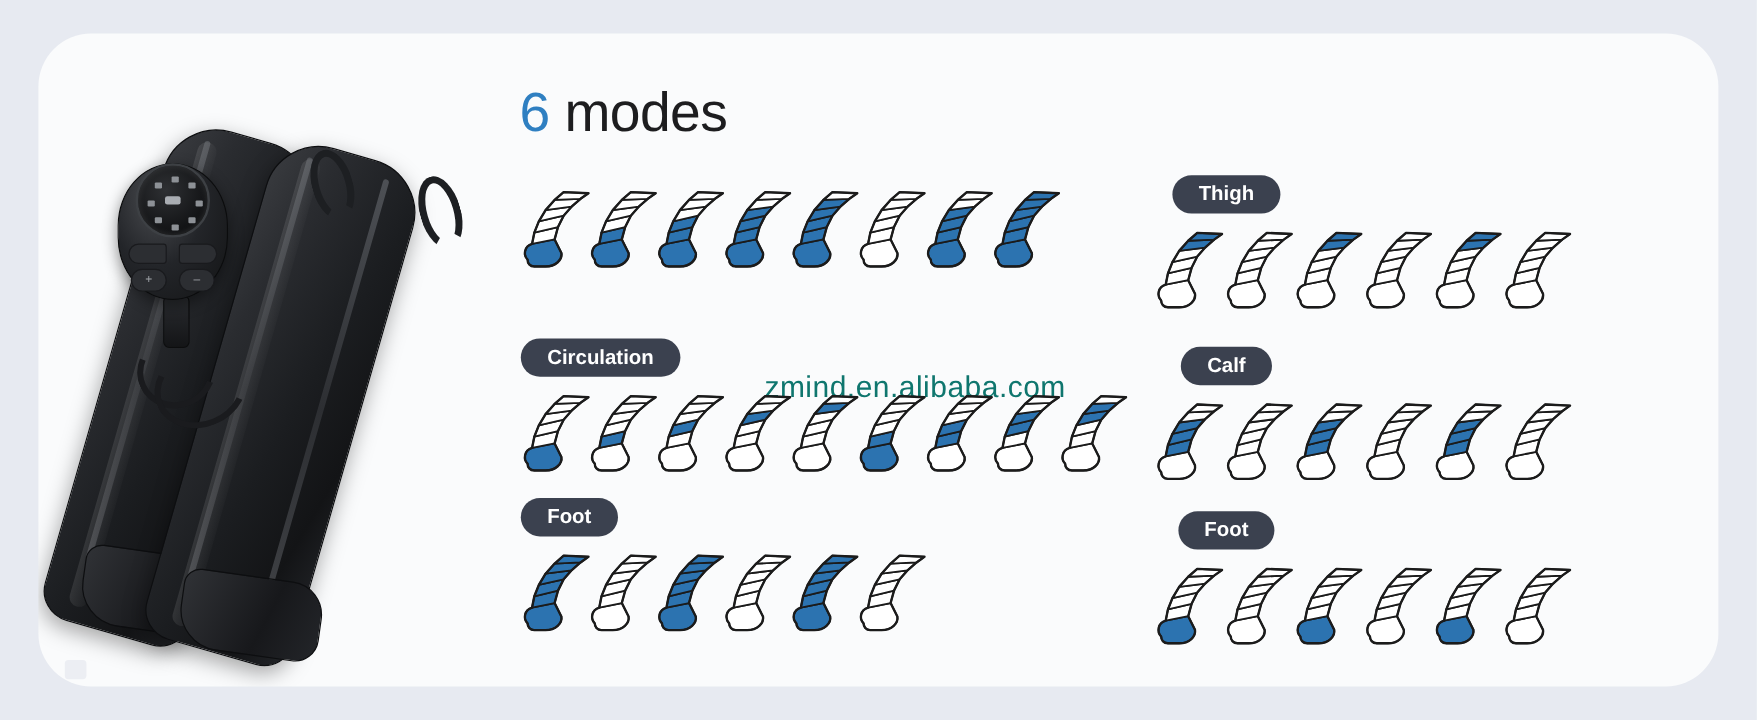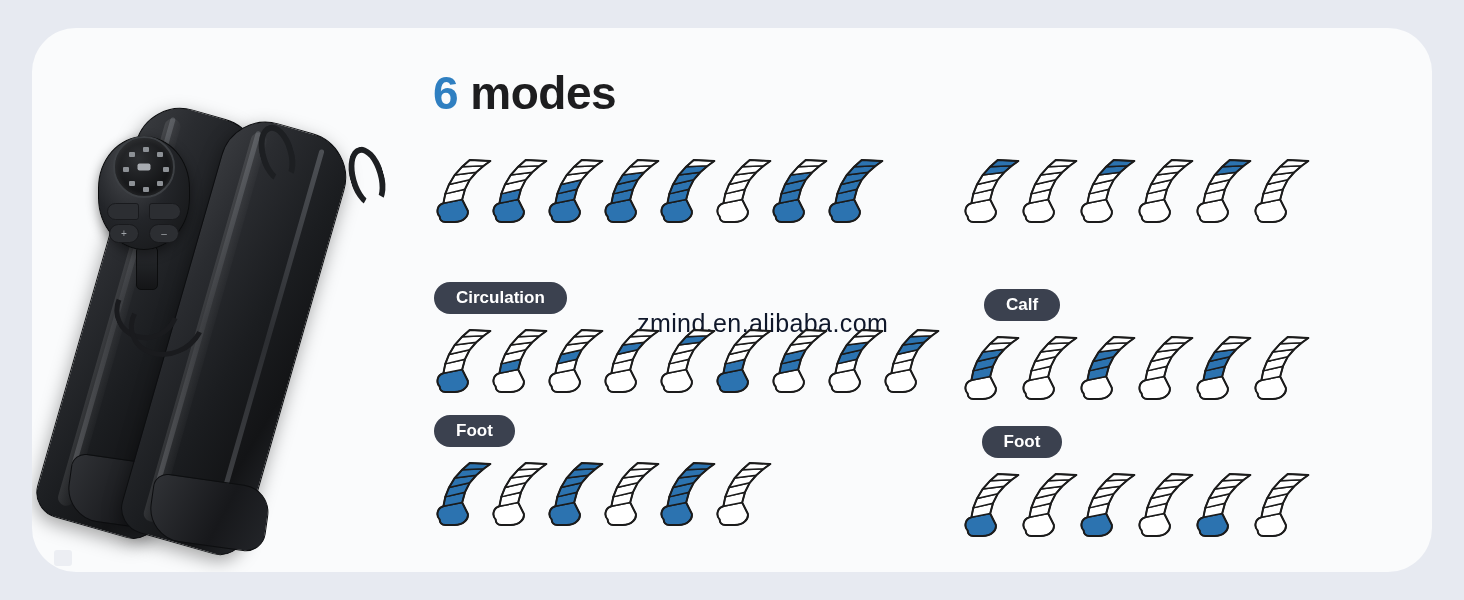--- a/index.html
+++ b/index.html
@@ -154,21 +154,21 @@
 
   
   #content {
     position: absolute;
     left: 400px; top: 0;
     right: 0; bottom: 0;
   }
 
   #title {
     position:absolute; left: 1px; top: 38px;
-    font-size: 46px; font-weight: bold; color: #1d1d1f;
+    font-size: 46px; font-weight: normal; color: #1d1d1f;
     letter-spacing: -0.5px;
   }
   #title .num { color: #2f7fc1; }
 
   .col { position: absolute; top: 0; }
   #col-left  { left: 2px;   width: 540px; }
   #col-right { left: 530px; width: 400px; }
 
   .mode-block { position: absolute; width: 100%; }
 
@@ -188,21 +188,21 @@
 
   .legs-row {
     margin-top: 6px;
     display: flex;
     align-items: flex-start;
   }
   .leg { flex: 0 0 auto; }
 
   #watermark{
     position:absolute; left: 205px; top: 281px;
-    font-size: 25px; color: #0f172a; letter-spacing: .4px;
+    font-size: 25px; color: #0f766e; letter-spacing: .4px;
     font-family: "Liberation Sans", sans-serif;
     pointer-events: none;
   }
 </style>
 </head>
 <body>
 
 <div id="card">
 
   <div id="product">
@@ -475,20 +475,21 @@
               <path d="M38 23 L16 28 L22 18 L45 15 Z" fill="#ffffff" stroke="#1b1b1b" stroke-width="1.6" stroke-linejoin="round"></path>
               <path d="M45 15 L22 18 L30 9 L53 8 Z" fill="#ffffff" stroke="#1b1b1b" stroke-width="1.6" stroke-linejoin="round"></path>
               <path d="M53 8 L30 9 L38 2 L60 3 Z" fill="#ffffff" stroke="#1b1b1b" stroke-width="1.6" stroke-linejoin="round"></path>
               <path d="M6 62 C2 58 3 50 10 48 L12 38 L16 28 L22 18 L30 9 L38 2 L60 3 L53 8 L45 15 L38 23 L33 33 L30 44 L36 56 C37 62 31 68 22 68 L12 68 C8 68 6 65 6 62 Z" fill="none" stroke="#1b1b1b" stroke-width="2.1" stroke-linejoin="round"></path>
             </svg>
           </div>
         </div>
       </div>
     <div class="col" id="col-right">
         <div class="mode-block" style="top: 118px;">
+          <div class="badge-wrap badge-center"><span class="badge">Thigh</span></div>
           <div class="legs-row">
             <svg viewBox="0 0 66 72" width="62" height="80" class="leg">
               <path d="M6 62 C2 58 3 50 10 48 L30 44 L36 56 C37 62 31 68 22 68 L12 68 C8 68 6 65 6 62 Z" fill="#ffffff" stroke="#1b1b1b" stroke-width="1.6" stroke-linejoin="round"></path>
               <path d="M30 44 L10 48 L12 38 L33 33 Z" fill="#ffffff" stroke="#1b1b1b" stroke-width="1.6" stroke-linejoin="round"></path>
               <path d="M33 33 L12 38 L16 28 L38 23 Z" fill="#ffffff" stroke="#1b1b1b" stroke-width="1.6" stroke-linejoin="round"></path>
               <path d="M38 23 L16 28 L22 18 L45 15 Z" fill="#ffffff" stroke="#1b1b1b" stroke-width="1.6" stroke-linejoin="round"></path>
               <path d="M45 15 L22 18 L30 9 L53 8 Z" fill="#2c73b0" stroke="#1b1b1b" stroke-width="1.6" stroke-linejoin="round"></path>
               <path d="M53 8 L30 9 L38 2 L60 3 Z" fill="#2c73b0" stroke="#1b1b1b" stroke-width="1.6" stroke-linejoin="round"></path>
               <path d="M6 62 C2 58 3 50 10 48 L12 38 L16 28 L22 18 L30 9 L38 2 L60 3 L53 8 L45 15 L38 23 L33 33 L30 44 L36 56 C37 62 31 68 22 68 L12 68 C8 68 6 65 6 62 Z" fill="none" stroke="#1b1b1b" stroke-width="2.1" stroke-linejoin="round"></path>
             </svg>

